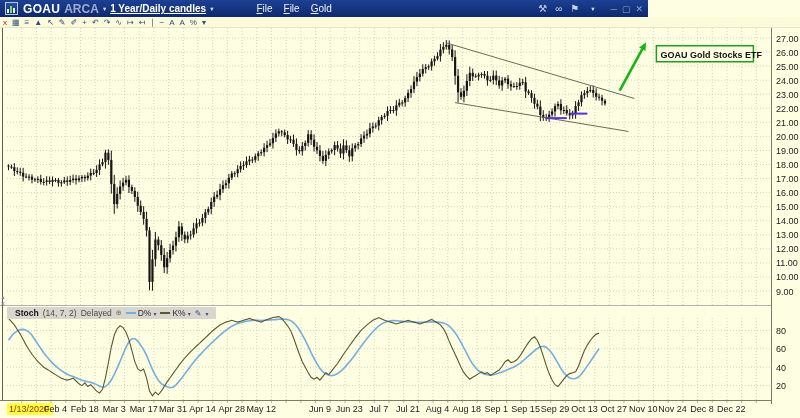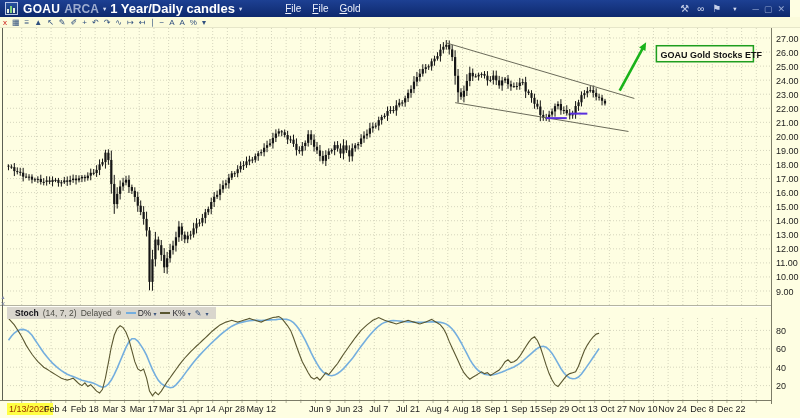--- a/index.html
+++ b/index.html
@@ -4,35 +4,35 @@
 <style>
   html,body{margin:0;padding:0;}
   body{
     width:800px;height:418px;position:relative;overflow:hidden;
     background:#fefee2;
     font-family:"Liberation Sans", sans-serif;
     -webkit-font-smoothing:antialiased;
   }
   
   .titlebar{
-    position:absolute;top:0;left:0;width:790px;height:17px;
+    position:absolute;top:0;left:0;width:648px;height:17px;
     background:linear-gradient(#1d4093,#0e296d);
     color:#fff;display:flex;align-items:center;
     padding:0 5px;box-sizing:border-box;white-space:nowrap;
   }
   .app-icon{width:11px;height:11px;margin-right:5px;border:1px solid #b9c6e6;
     background:linear-gradient(#27509f,#16356f);position:relative;flex:none;}
   .app-icon i{position:absolute;bottom:1px;width:2px;background:#e8f0e0;}
   .app-icon i:nth-child(1){left:1px;height:4px;}
   .app-icon i:nth-child(2){left:4px;height:7px;background:#7fd27f;}
   .app-icon i:nth-child(3){left:7px;height:5px;}
   .symbol{font-weight:bold;font-size:12px;letter-spacing:.3px;}
   .exchange{font-size:12px;margin-left:4px;color:#9daccf;font-weight:bold;}
   .caret{font-size:6.5px;margin:0 4px;color:#d9e0f3;}
-  .timeframe{font-weight:bold;font-size:13px;}
+  .timeframe{font-weight:bold;font-size:10px;text-decoration:underline;}
   .menubar{margin-left:12px;display:flex;gap:11px;font-size:10px;color:#eef2fc;padding-left:27px;}
   .menu{display:inline-block;cursor:default;}
   .menu::first-letter{text-decoration:underline;}
   .tb-right{margin-left:auto;display:flex;align-items:center;gap:8px;color:#c6d0ea;font-size:10px;}
   .tb-right .wtool{cursor:default;line-height:10px;}
   .winbtns{display:flex;gap:5px;margin-left:4px;color:#93a5d0;font-size:9px;}
   .winbtns span{cursor:default;line-height:10px;}
   
   .toolbar{
     position:absolute;top:17px;left:0;width:800px;height:11px;

